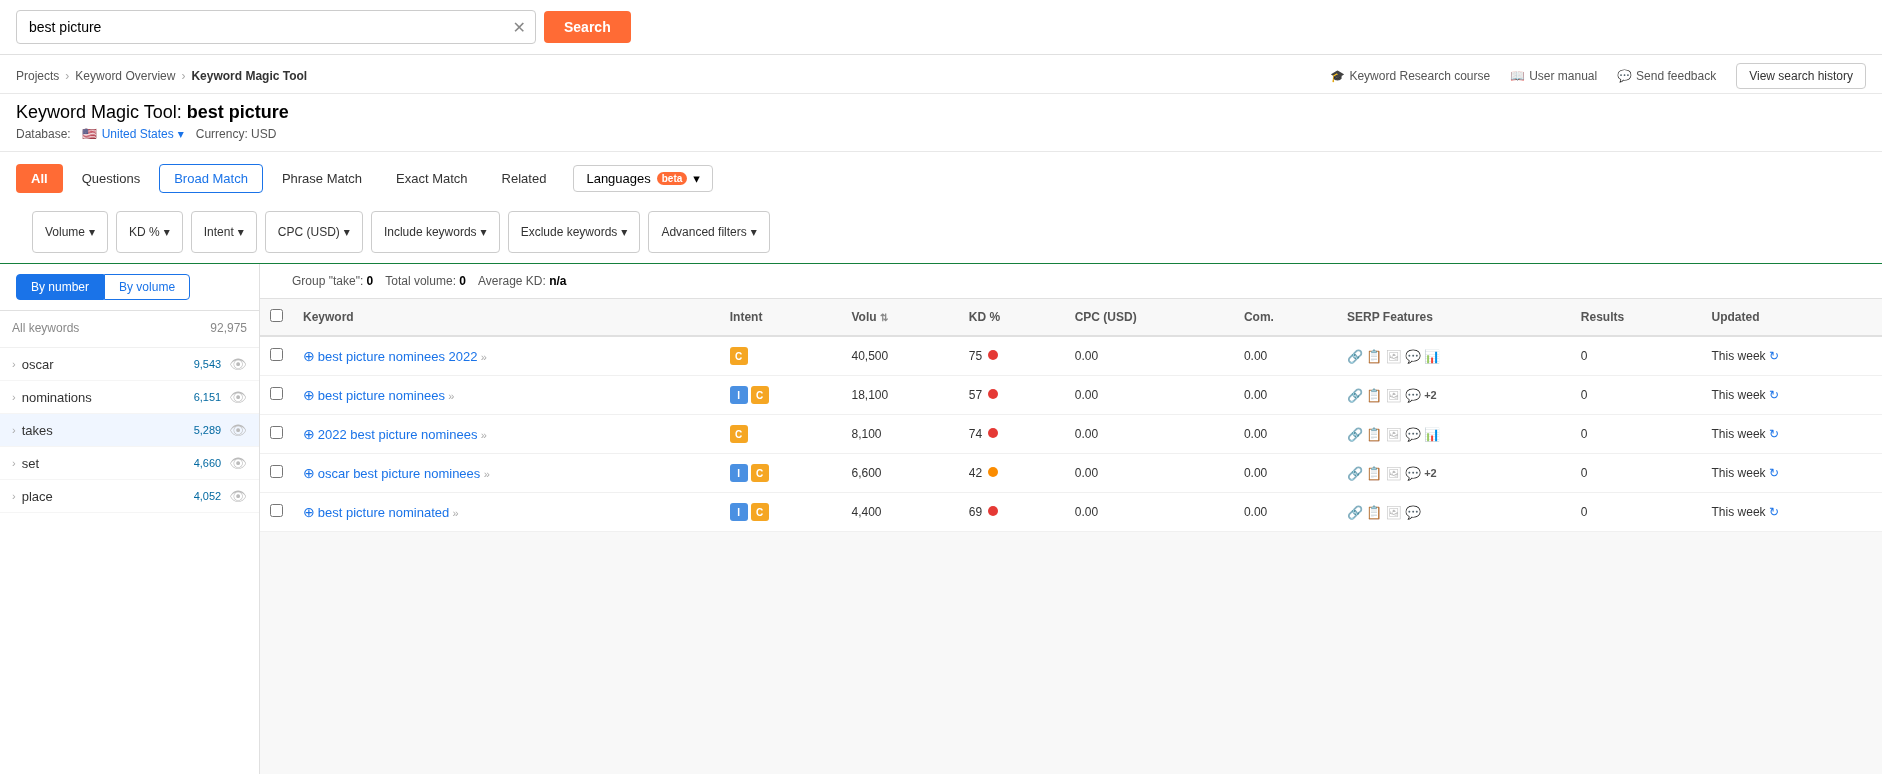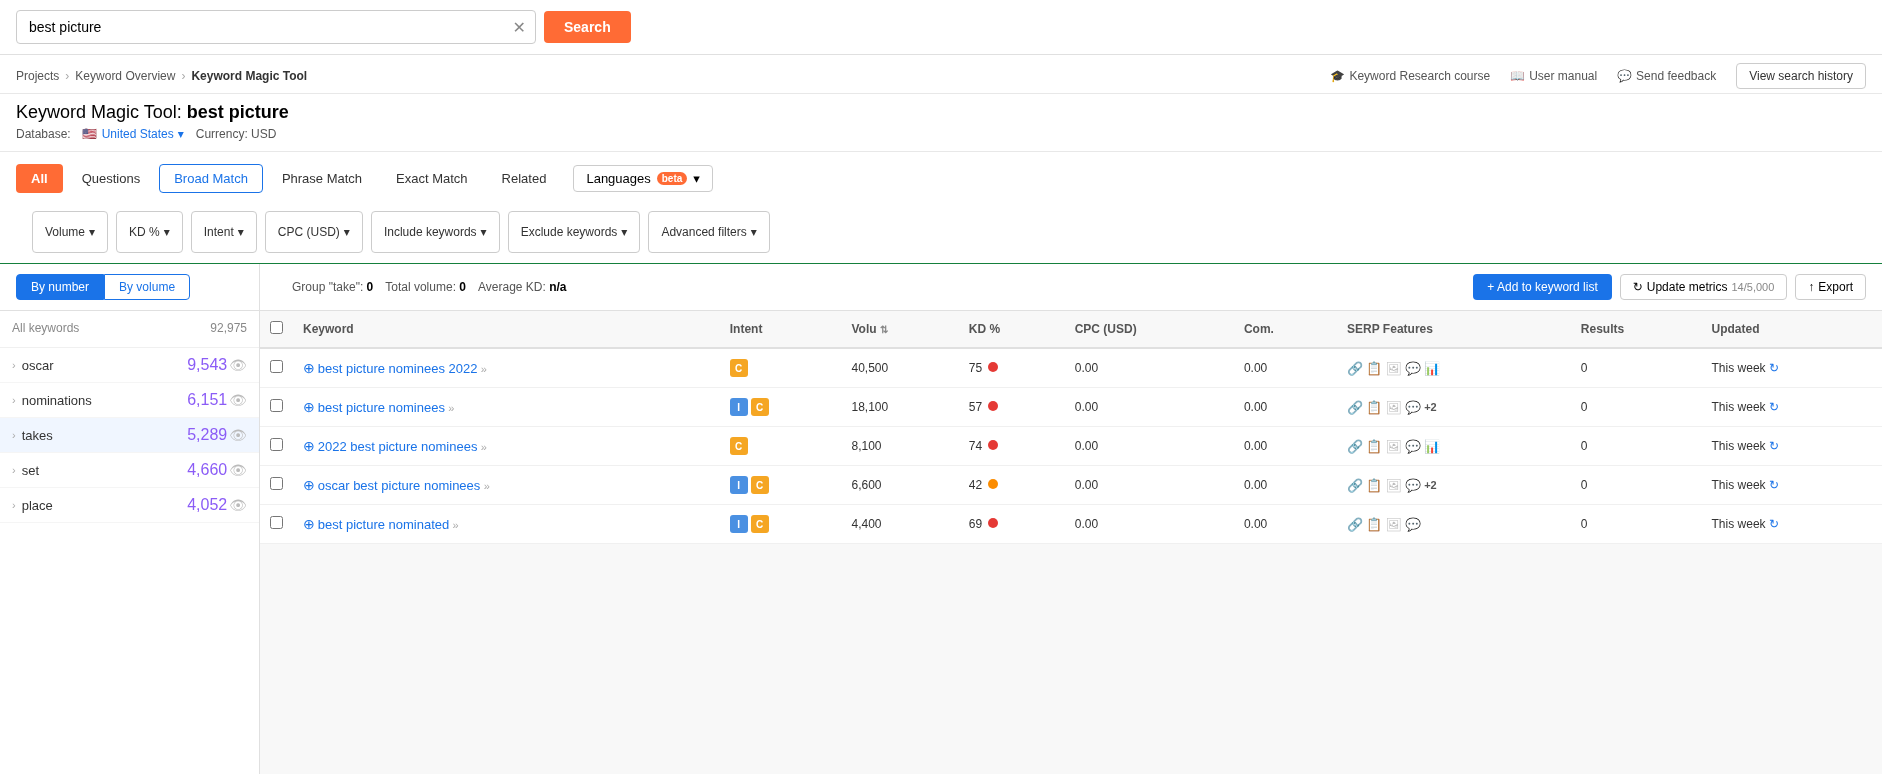--- a/index.html
+++ b/index.html
@@ -303,21 +303,21 @@
     }
     .sidebar-item {
       display: flex;
       align-items: center;
       padding: 8px 12px;
       border-bottom: 1px solid #f5f5f5;
       cursor: pointer;
     }
     .sidebar-chevron { color: #aaa; margin-right: 6px; font-size: 11px; }
     .sidebar-label { flex: 1; font-size: 13px; }
-    .sidebar-count { font-size: 16px; color: #8b5cf6; margin-right: 2px; }
+    .sidebar-count { font-size: 11px; color: #0369a1; margin-right: 8px; }
     .sidebar-eye { color: #bbb; font-size: 14px; cursor: pointer; }
 
     
     .data-table-wrap {
       flex: 1;
       overflow: auto;
     }
     .data-table {
       width: 100%;
       border-collapse: collapse;
@@ -541,32 +541,20 @@
           </span>
           <span>
             <span>Total volume:</span>
             <strong>0</strong>
           </span>
           <span>
             <span>Average KD:</span>
             <strong>n/a</strong>
           </span>
         </div>
-      </div>
-      <div class="toolbar-right">
-        <button class="add-keyword-btn">+ Add to keyword list</button>
-        <button class="update-metrics-btn">
-          <span>↻</span>
-          <span>Update metrics</span>
-          <span class="metrics-count">14/5,000</span>
-        </button>
-        <button class="export-btn">
-          <span>↑</span>
-          <span>Export</span>
-        </button>
       </div>
     </div>
 
     <div class="data-table-wrap">
       <table class="data-table">
         <thead>
           <tr>
             <th class="checkbox-col">
               <input type="checkbox" style="">
             </th>

